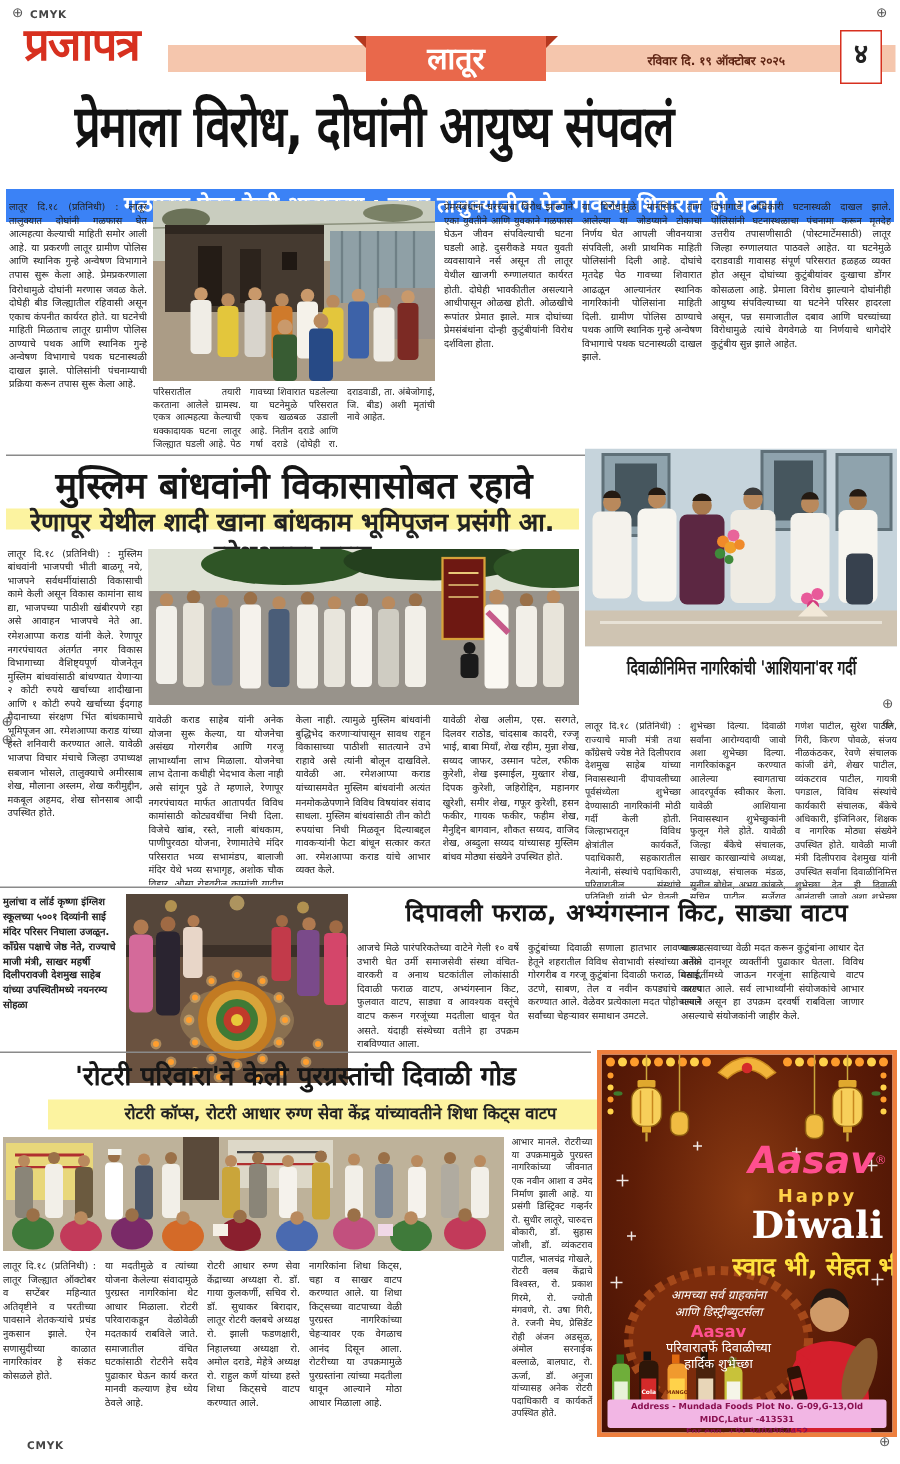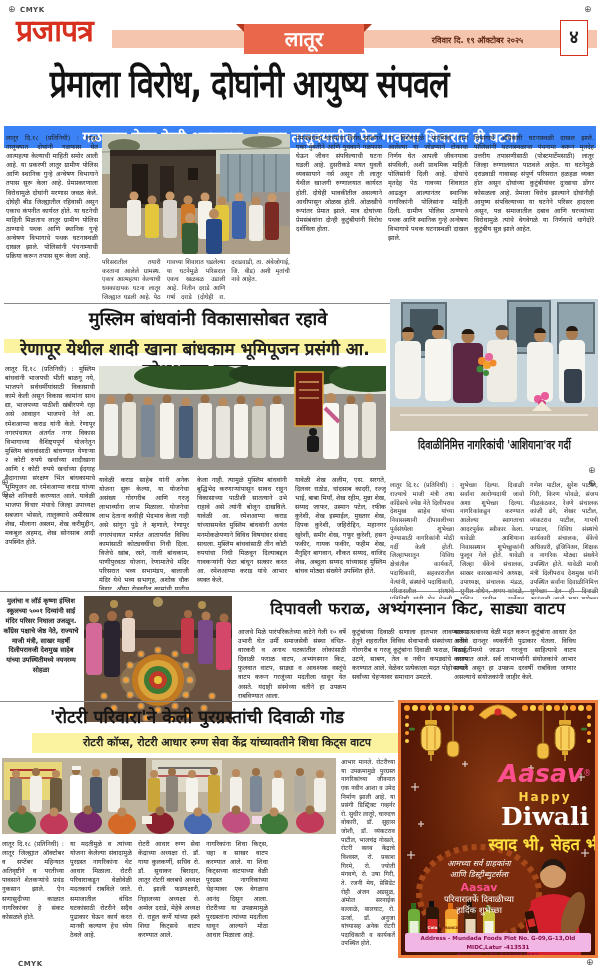--- a/index.html
+++ b/index.html
@@ -22,21 +22,21 @@
              transform:scaleX(.8);transform-origin:50% 50%;letter-spacing:-1px;}
   .black-band{background:#3b82f6;color:#fff;font-weight:800;font-size:14.5px;text-align:center;line-height:22px;margin-top:20px;}
   .h2{font-weight:800;color:#161616;text-align:center;}
   .yellow-band{background:#fcf3a0;font-weight:800;text-align:center;color:#222;}
   .orange-band{background:#f8d795;font-weight:800;text-align:center;color:#222;}
   .squeeze{display:inline-block;white-space:nowrap;transform-origin:50% 50%;}
   
   .body-txt{font-size:6.4px;line-height:1.42;text-align:justify;color:#222;overflow:hidden;}
   .cols3{column-count:3;column-gap:6px;}
   .caption-txt{font-size:6.2px;line-height:1.4;text-align:justify;color:#222;overflow:hidden;}
-  .bold-cap{font-size:6.6px;font-weight:bold;line-height:1.5;color:#222;text-align:center;}
+  .bold-cap{font-size:6.6px;font-weight:bold;line-height:1.5;color:#222;text-align:left;}
   .divider{border-top:1px solid #8a8a8a;}
   .photo{display:block;}
   
   .ad-box{border:3px solid #ee7f3e;background:radial-gradient(ellipse at 50% 38%,#8a3a12 0%,#5e1d07 55%,#451004 100%);overflow:hidden;}
   .ad-txt{position:absolute;left:0;width:100%;text-align:center;z-index:3;margin-left:47px;}
   .ad-brand{font-size:25px;font-weight:800;font-style:italic;color:#ff4f8f;line-height:1;}
   .ad-reg{font-size:8px;vertical-align:super;color:#ff4f8f;}
   .ad-happy{font-size:12px;font-weight:800;color:#ffd24a;letter-spacing:2px;line-height:1;}
   .ad-diwali{font-family:"DejaVu Serif",serif;font-size:25px;font-weight:800;color:#ffffff;line-height:1.05;}
   .ad-tag{font-size:16.5px;font-weight:800;color:#ffe23e;line-height:1;}
@@ -120,21 +120,21 @@
     </g>
   </svg>
   <div class="abs caption-txt cols3" style="left:102px;top:258px;width:188px;height:44px;">परिसरातील तयारी करताना आलेले ग्रामस्थ. एकत्र आत्महत्या केल्याची धक्कादायक घटना लातूर जिल्ह्यात घडली आहे. पेठ गावच्या शिवारात घडलेल्या या घटनेमुळे परिसरात एकच खळबळ उडाली आहे. नितीन दराडे आणि गर्षा दराडे (दोघेही रा. दराडवाडी, ता. अंबेजोगाई, जि. बीड) अशी मृतांची नावे आहेत.</div>
 
   <div class="abs body-txt" style="left:296px;top:134px;width:86px;height:168px;">प्रेमसंबंधांना घरच्यांचा विरोध झाल्याने एका युवतीने आणि युवकाने गळफास घेऊन जीवन संपविल्याची घटना घडली आहे. दुसरीकडे मयत युवती व्यवसायाने नर्स असून ती लातूर येथील खाजगी रुग्णालयात कार्यरत होती. दोघेही भावकीतील असल्याने आधीपासून ओळख होती. ओळखीचे रूपांतर प्रेमात झाले. मात्र दोघांच्या प्रेमसंबंधांना दोन्ही कुटुंबीयांनी विरोध दर्शविला होता.</div>
   <div class="abs body-txt" style="left:388px;top:134px;width:80px;height:168px;">या विरोधामुळे मानसिक ताण आलेल्या या जोडप्याने टोकाचा निर्णय घेत आपली जीवनयात्रा संपविली, अशी प्राथमिक माहिती पोलिसांनी दिली आहे. दोघांचे मृतदेह पेठ गावच्या शिवारात आढळून आल्यानंतर स्थानिक नागरिकांनी पोलिसांना माहिती दिली. ग्रामीण पोलिस ठाण्याचे पथक आणि स्थानिक गुन्हे अन्वेषण विभागाचे पथक घटनास्थळी दाखल झाले.</div>
   <div class="abs body-txt" style="left:474px;top:134px;width:120px;height:168px;">विभागाचे अधिकारी घटनास्थळी दाखल झाले. पोलिसांनी घटनास्थळाचा पंचनामा करून मृतदेह उत्तरीय तपासणीसाठी (पोस्टमार्टेमसाठी) लातूर जिल्हा रुग्णालयात पाठवले आहेत. या घटनेमुळे दराडवाडी गावासह संपूर्ण परिसरात हळहळ व्यक्त होत असून दोघांच्या कुटुंबीयांवर दुःखाचा डोंगर कोसळला आहे. प्रेमाला विरोध झाल्याने दोघांनीही आयुष्य संपविल्याच्या या घटनेने परिसर हादरला असून, पन्न समाजातील दबाव आणि घरच्यांच्या विरोधामुळे त्यांचे वेगवेगळे या निर्णयाचे धागेदोरे कुटुंबीय सुन्न झाले आहेत.</div>
 
   <div class="abs divider" style="left:4px;top:303px;width:592px;"></div>
 
-  <div class="abs h2" style="left:12px;top:306px;width:392px;font-size:18px;">मुस्लिम बांधवांनी विकासासोबत रहावे</div>
+  <div class="abs h2" style="left:0;top:306px;width:392px;font-size:24px;">मुस्लिम बांधवांनी विकासासोबत रहावे</div>
   <div class="abs yellow-band" style="left:4px;top:339px;width:382px;height:14px;font-size:17px;line-height:21px;">रेणापूर येथील शादी खाना बांधकाम भूमिपूजन प्रसंगी आ. रमेशआप्पा कराड</div>
   <div class="abs body-txt" style="left:5px;top:365px;width:90px;height:225px;">लातूर दि.१८ (प्रतिनिधी) : मुस्लिम बांधवांनी भाजपची भीती बाळगू नये, भाजपने सर्वधर्मीयांसाठी विकासाची कामे केली असून विकास कामांना साथ द्या, भाजपच्या पाठीशी खंबीरपणे रहा असे आवाहन भाजपचे नेते आ. रमेशआप्पा कराड यांनी केले. रेणापूर नगरपंचायत अंतर्गत नगर विकास विभागाच्या वैशिष्ट्यपूर्ण योजनेतून मुस्लिम बांधवांसाठी बांधण्यात येणाऱ्या २ कोटी रुपये खर्चाच्या शादीखाना आणि १ कोटी रुपये खर्चाच्या ईदगाह मैदानाच्या संरक्षण भिंत बांधकामाचे भूमिपूजन आ. रमेशआप्पा कराड यांच्या हस्ते शनिवारी करण्यात आले. यावेळी भाजपा विचार मंचाचे जिल्हा उपाध्यक्ष सबजान भोसले, तालुक्याचे अमीरसाब शेख, मौलाना अस्लम, शेख करीमुद्दीन, मकबूल अहमद, शेख सोनसाब आदी उपस्थित होते.</div>
 
   <svg class="abs photo" style="left:99px;top:366px;" width="287" height="104" viewBox="0 0 287 104">
     <rect width="287" height="104" fill="#98938b"></rect>
     <rect width="287" height="28" fill="#dfe2d6"></rect>
     <ellipse cx="90" cy="10" rx="55" ry="14" fill="#2f5526"></ellipse>
     <ellipse cx="190" cy="8" rx="60" ry="13" fill="#24401e"></ellipse>
     <ellipse cx="270" cy="12" rx="40" ry="14" fill="#2f5526"></ellipse>
     <rect x="196" y="6" width="28" height="54" fill="#6e1812" stroke="#d8a23a" stroke-width="1.5"></rect>

